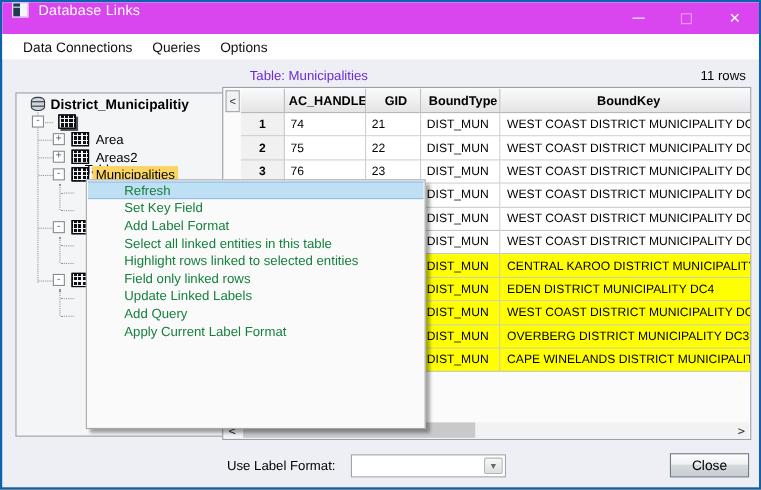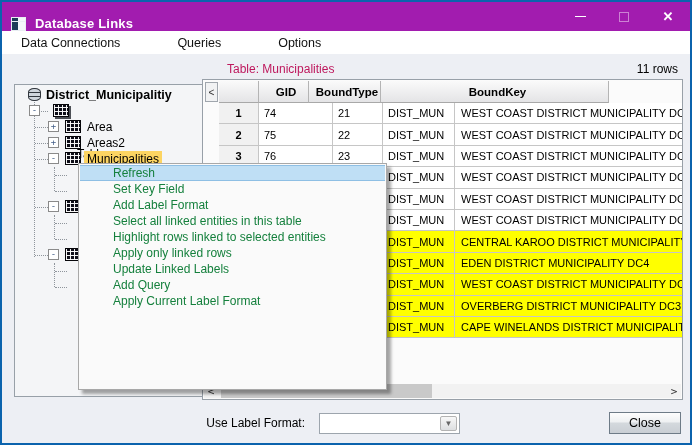--- a/index.html
+++ b/index.html
@@ -3,34 +3,34 @@
 <meta charset="utf-8">
 <style>
   * { margin:0; padding:0; box-sizing:border-box; }
   html,body { background:#444; }
   .window {
     position:relative; width:692px; height:445px;
     border:2px solid #0b63ad; background:#edeff4;
     font-family:"Liberation Sans", sans-serif; overflow:hidden;
   }
   
-  .titlebar { position:absolute; left:0; top:0; right:0; height:29px; background:#a21caf; display:flex; align-items:flex-end;font-weight:bold; }
+  .titlebar { position:absolute; left:0; top:0; right:0; height:29px; background:#d946ef; display:flex; align-items:flex-start; }
   .app-icon { width:15px; height:14px; margin-left:9px; border:1px solid #e9eef3; background:linear-gradient(90deg,#1e3c58 0 6px,#f4f7fa 6px); position:relative; }
   .app-icon::after { content:""; position:absolute; left:0; right:0; top:3px; height:1px; background:#e9eef3; }
   .title-text { color:#fff; font-size:13px; margin-left:9px; letter-spacing:.2px; }
   .win-controls { margin-left:auto; display:flex; align-items:center; height:100%; }
   .win-btn { width:44px; height:100%; display:flex; align-items:center; justify-content:center; }
   .min-glyph { width:11px; height:1px; background:#fff; display:block; }
   .max-glyph { width:10px; height:10px; border:1px solid rgba(255,255,255,.45); display:block; }
   .close-glyph { color:#fff; font-size:13px; line-height:1; }
   
-  .menubar { position:absolute; left:0; top:29px; right:0; height:23px; background:#fff; display:flex; align-items:center; padding-left:10px;gap:39px; }
+  .menubar { position:absolute; left:0; top:29px; right:0; height:23px; background:#fff; display:flex; align-items:center; padding-left:10px; }
   .menubar .menu-item { font-size:12.5px; color:#111; padding:3px 9px; cursor:default; }
   
-  .table-caption { position:absolute; left:225px; top:60px; font-size:12px; color:#be185d; }
+  .table-caption { position:absolute; left:225px; top:60px; font-size:12px; color:#6d28d9; }
   .row-count { position:absolute; right:12px; top:60px; font-size:12px; color:#000; }
   
   .tree-panel { position:absolute; left:12px; top:82px; width:189px; height:313px; background:#f4f5f7; border:1px solid #98a0a8; overflow:hidden; }
   .tree-row { position:absolute; height:16px; display:flex; align-items:center; font-size:12px; color:#000; white-space:nowrap; }
   .tree-root-label { font-weight:bold; font-size:12.5px; }
   .expander { position:absolute; width:11px; height:11px; background:#fff; border:1px solid #8a8a8a; color:#44608a; font-size:9px; line-height:9px; text-align:center; font-family:"DejaVu Sans Mono", monospace; }
   .icon-db { position:absolute; width:13px; height:13px; background:#cfd5dc; border:1px solid #32373e; border-radius:6px / 4px; }
   .icon-db::before { content:""; position:absolute; left:0; right:0; top:3px; height:1px; background:#32373e; }
   .icon-db::after  { content:""; position:absolute; left:0; right:0; top:7px; height:1px; background:#32373e; }
   .icon-grid { position:absolute; width:16px; height:13px; border:1px solid #06060a;
@@ -161,20 +161,21 @@
       <span class="expander" style="left:33px; top:2px;">-</span>
       <span class="icon-grid" style="left:50px; top:1px;"></span>
     </div>
   </div>
 
   <div class="table-panel">
     <div class="collapse-btn">&lt;</div>
     <div class="grid">
       <div class="grid-row header">
         <div class="cell c-num"></div>
+        <div class="cell c-ac">AC_HANDLE</div>
         <div class="cell c-gid">GID</div>
         <div class="cell c-type">BoundType</div>
         <div class="cell c-key">BoundKey</div>
       </div>
       <div class="grid-row">
         <div class="cell c-num">1</div>
         <div class="cell c-ac">74</div>
         <div class="cell c-gid">21</div>
         <div class="cell c-type">DIST_MUN</div>
         <div class="cell c-key">WEST COAST DISTRICT MUNICIPALITY DC1</div>
@@ -257,21 +258,21 @@
       <div class="hs-arrow hs-right">&gt;</div>
     </div>
   </div>
 
   <div class="context-menu">
     <div class="cm-item highlighted">Refresh</div>
     <div class="cm-item">Set Key Field</div>
     <div class="cm-item">Add Label Format</div>
     <div class="cm-item">Select all linked entities in this table</div>
     <div class="cm-item">Highlight rows linked to selected entities</div>
-    <div class="cm-item">Apply only linked rows</div>
+    <div class="cm-item">Field only linked rows</div>
     <div class="cm-item">Update Linked Labels</div>
     <div class="cm-item">Add Query</div>
     <div class="cm-item">Apply Current Label Format</div>
   </div>
 
   <div class="footer-label">Use Label Format:</div>
   <div class="combo">
     <span class="combo-value"></span>
     <span class="combo-btn">▼</span>
   </div>

